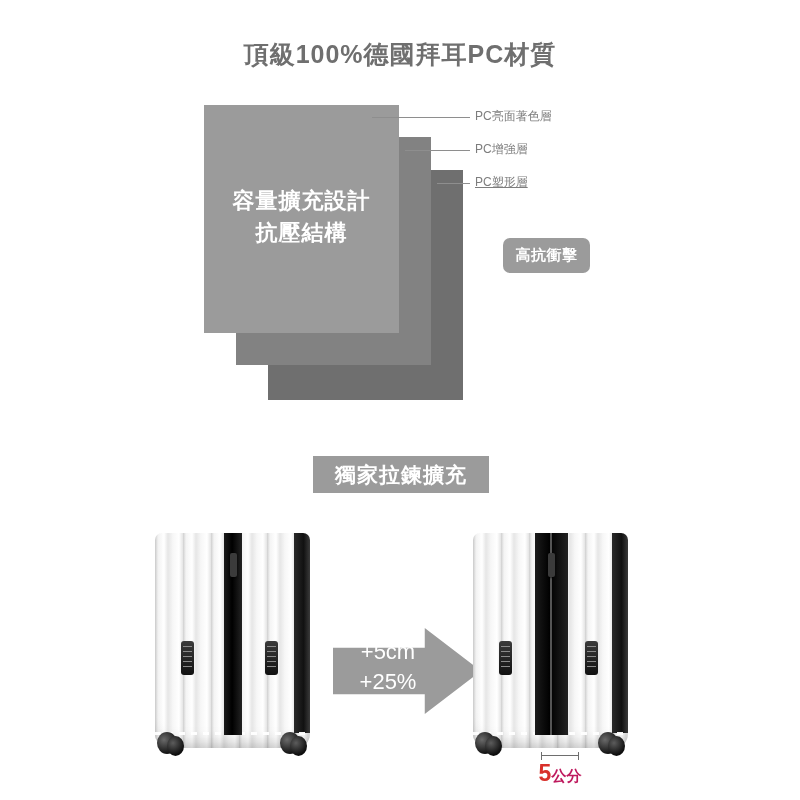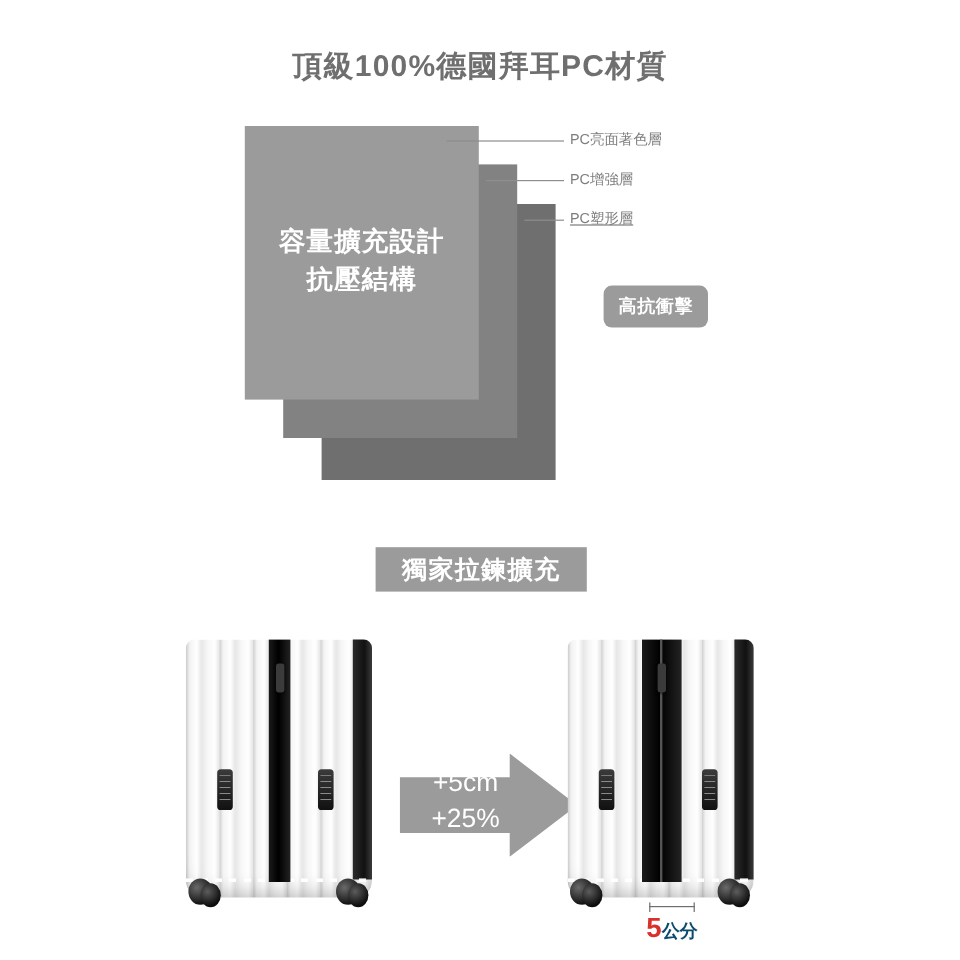--- a/index.html
+++ b/index.html
@@ -176,21 +176,21 @@
   .measure .tick{position:absolute;top:0;width:1px;height:8px;background:#6e6e6e;}
   .measure .tick.l{left:0;}
   .measure .tick.r{right:0;}
 
   .measure-label{
     position:absolute;left:520px;top:760px;width:80px;
     text-align:center;white-space:nowrap;
     font-size:16px;color:#6e6e6e;font-weight:bold;
   }
   .measure-label .num{color:#d8302a;font-size:23px;font-weight:bold;}
-  .measure-label .unit{font-size:15px;color:#0c4a6e;}
+  .measure-label .unit{font-size:15px;color:#be185d;}
 </style>
 </head>
 <body>
 
 <div id="stage">
 
   <div class="main-title">頂級100%德國拜耳PC材質</div>
 
   <div class="layer layer-3"></div>
   <div class="layer layer-2"></div>

